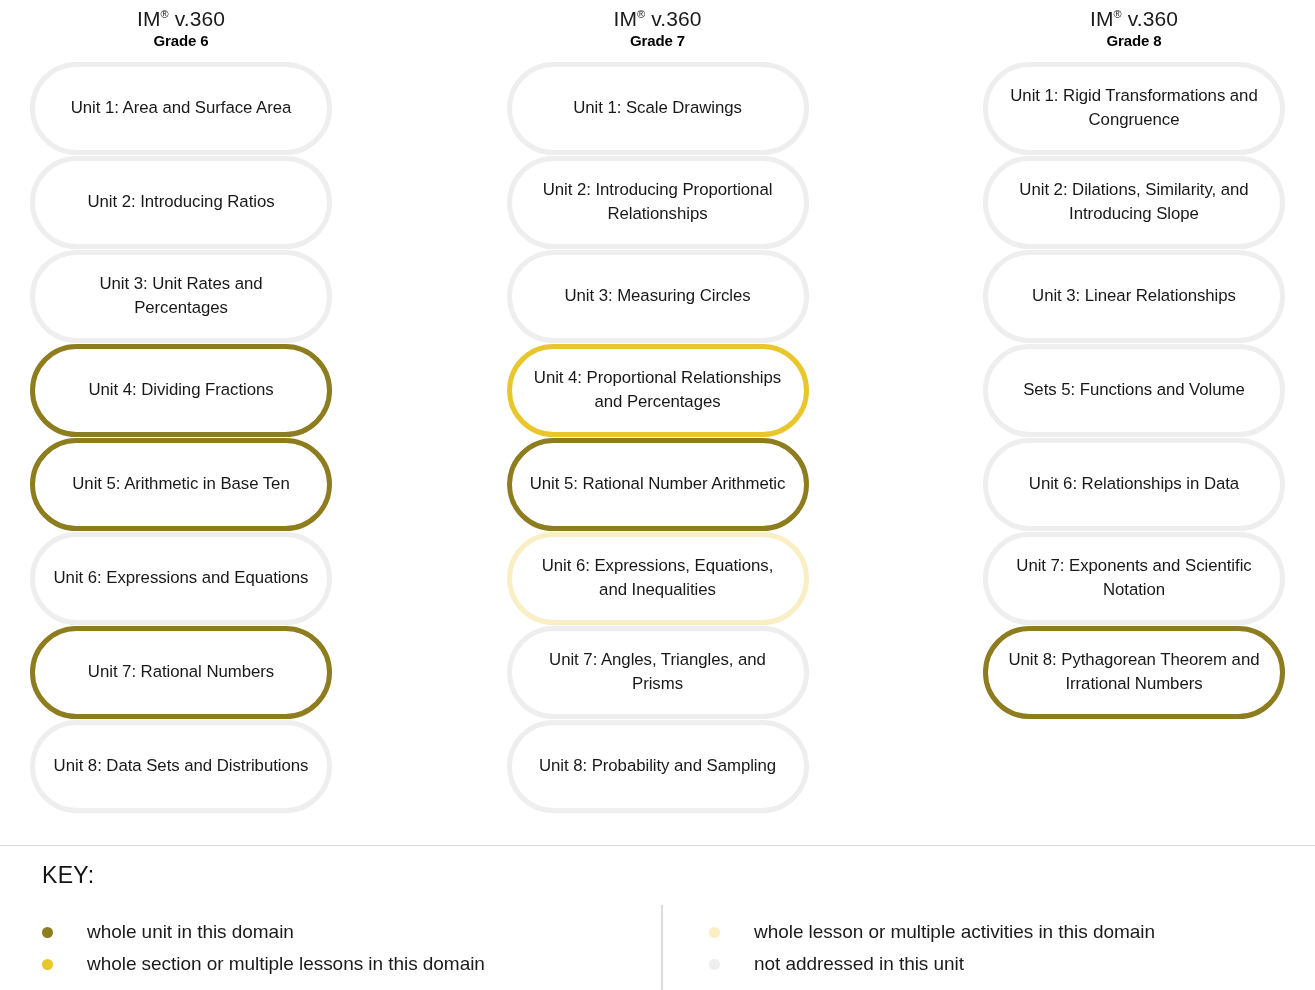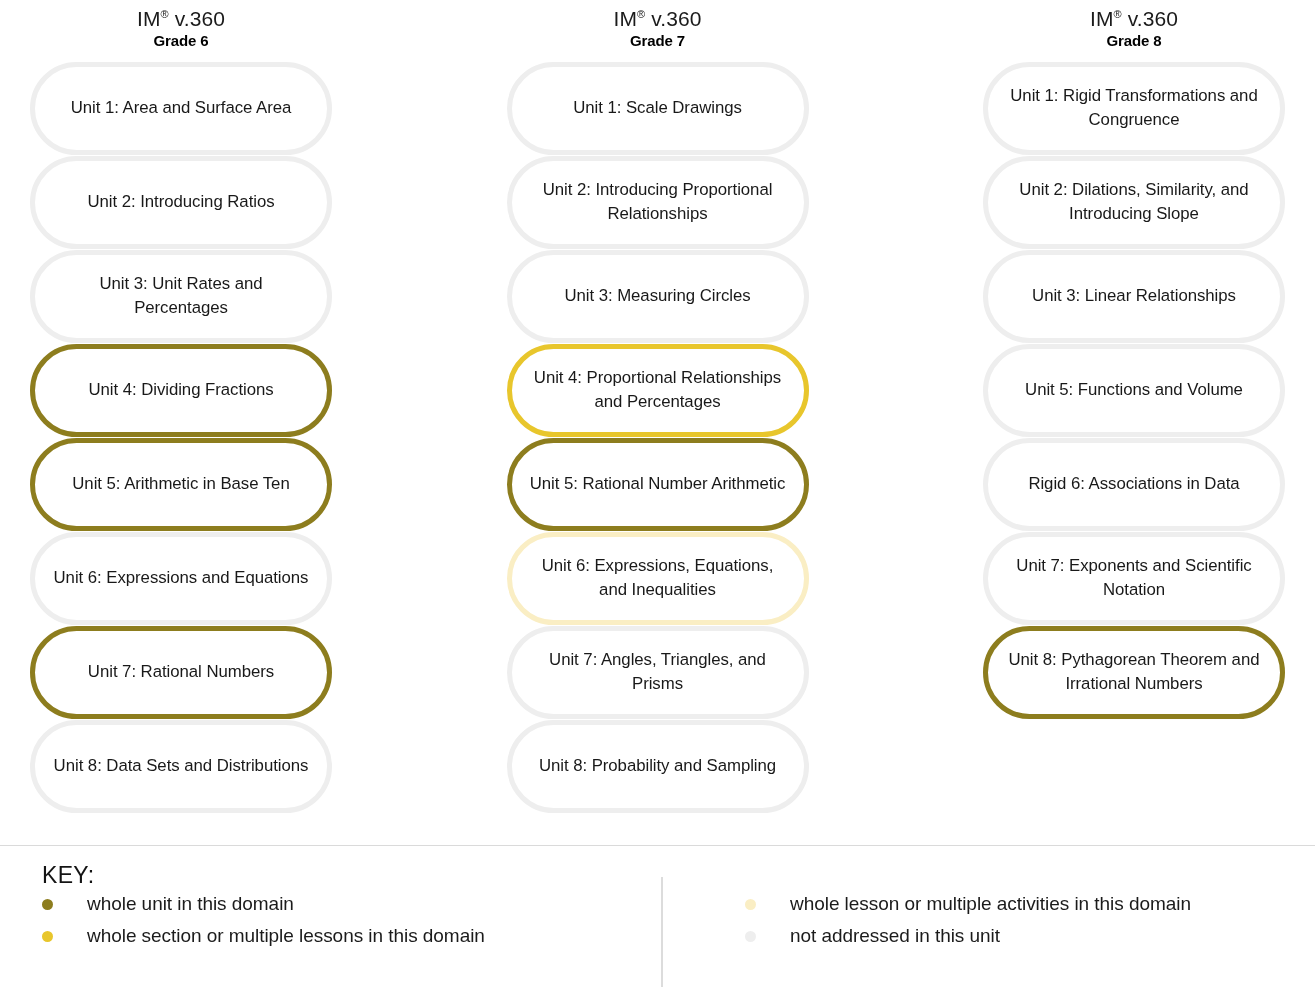--- a/index.html
+++ b/index.html
@@ -116,23 +116,22 @@
   .key-title {
     font-size: 23px;
     font-weight: 400;
     color: #141414;
     letter-spacing: 0.3px;
     padding-top: 5px;
   }
 
   .key-body {
     position: relative;
-    margin-top: 4px;
-    display: flex;
-    gap: 36px;
+    margin-top: 32px;
+    display: flex;
   }
 
   .key-col {
     display: flex;
     flex-direction: column;
     gap: 9px;
   }
   .key-col.left  { width: 610px; }
   .key-col.right { padding-left: 57px; }
 
@@ -242,24 +241,24 @@
           <div class="unit-pill lvl-none">
             <span>Unit 1: Rigid Transformations and Congruence</span>
           </div>
           <div class="unit-pill lvl-none">
             <span>Unit 2: Dilations, Similarity, and Introducing Slope</span>
           </div>
           <div class="unit-pill lvl-none">
             <span>Unit 3: Linear Relationships</span>
           </div>
           <div class="unit-pill lvl-none">
-            <span>Unit 5: Functions and Volume</span>
-          </div>
-          <div class="unit-pill lvl-none">
-            <span>Rigid 6: Associations in Data</span>
+            <span>Sets 5: Functions and Volume</span>
+          </div>
+          <div class="unit-pill lvl-none">
+            <span>Unit 6: Relationships in Data</span>
           </div>
           <div class="unit-pill lvl-none">
             <span>Unit 7: Exponents and Scientific Notation</span>
           </div>
           <div class="unit-pill lvl-unit">
             <span>Unit 8: Pythagorean Theorem and Irrational Numbers</span>
           </div>
         </div>
       </div>
     </div>

